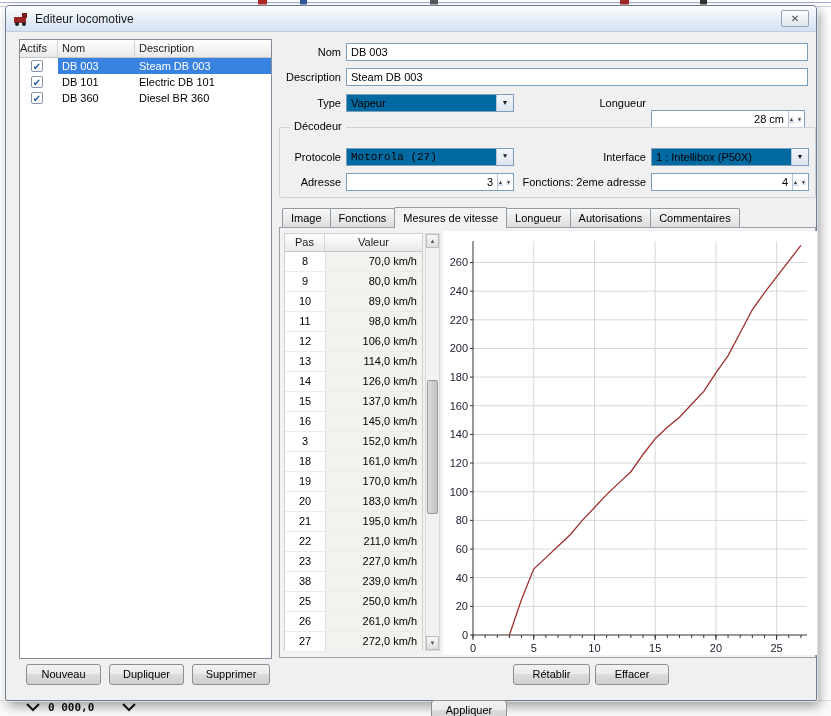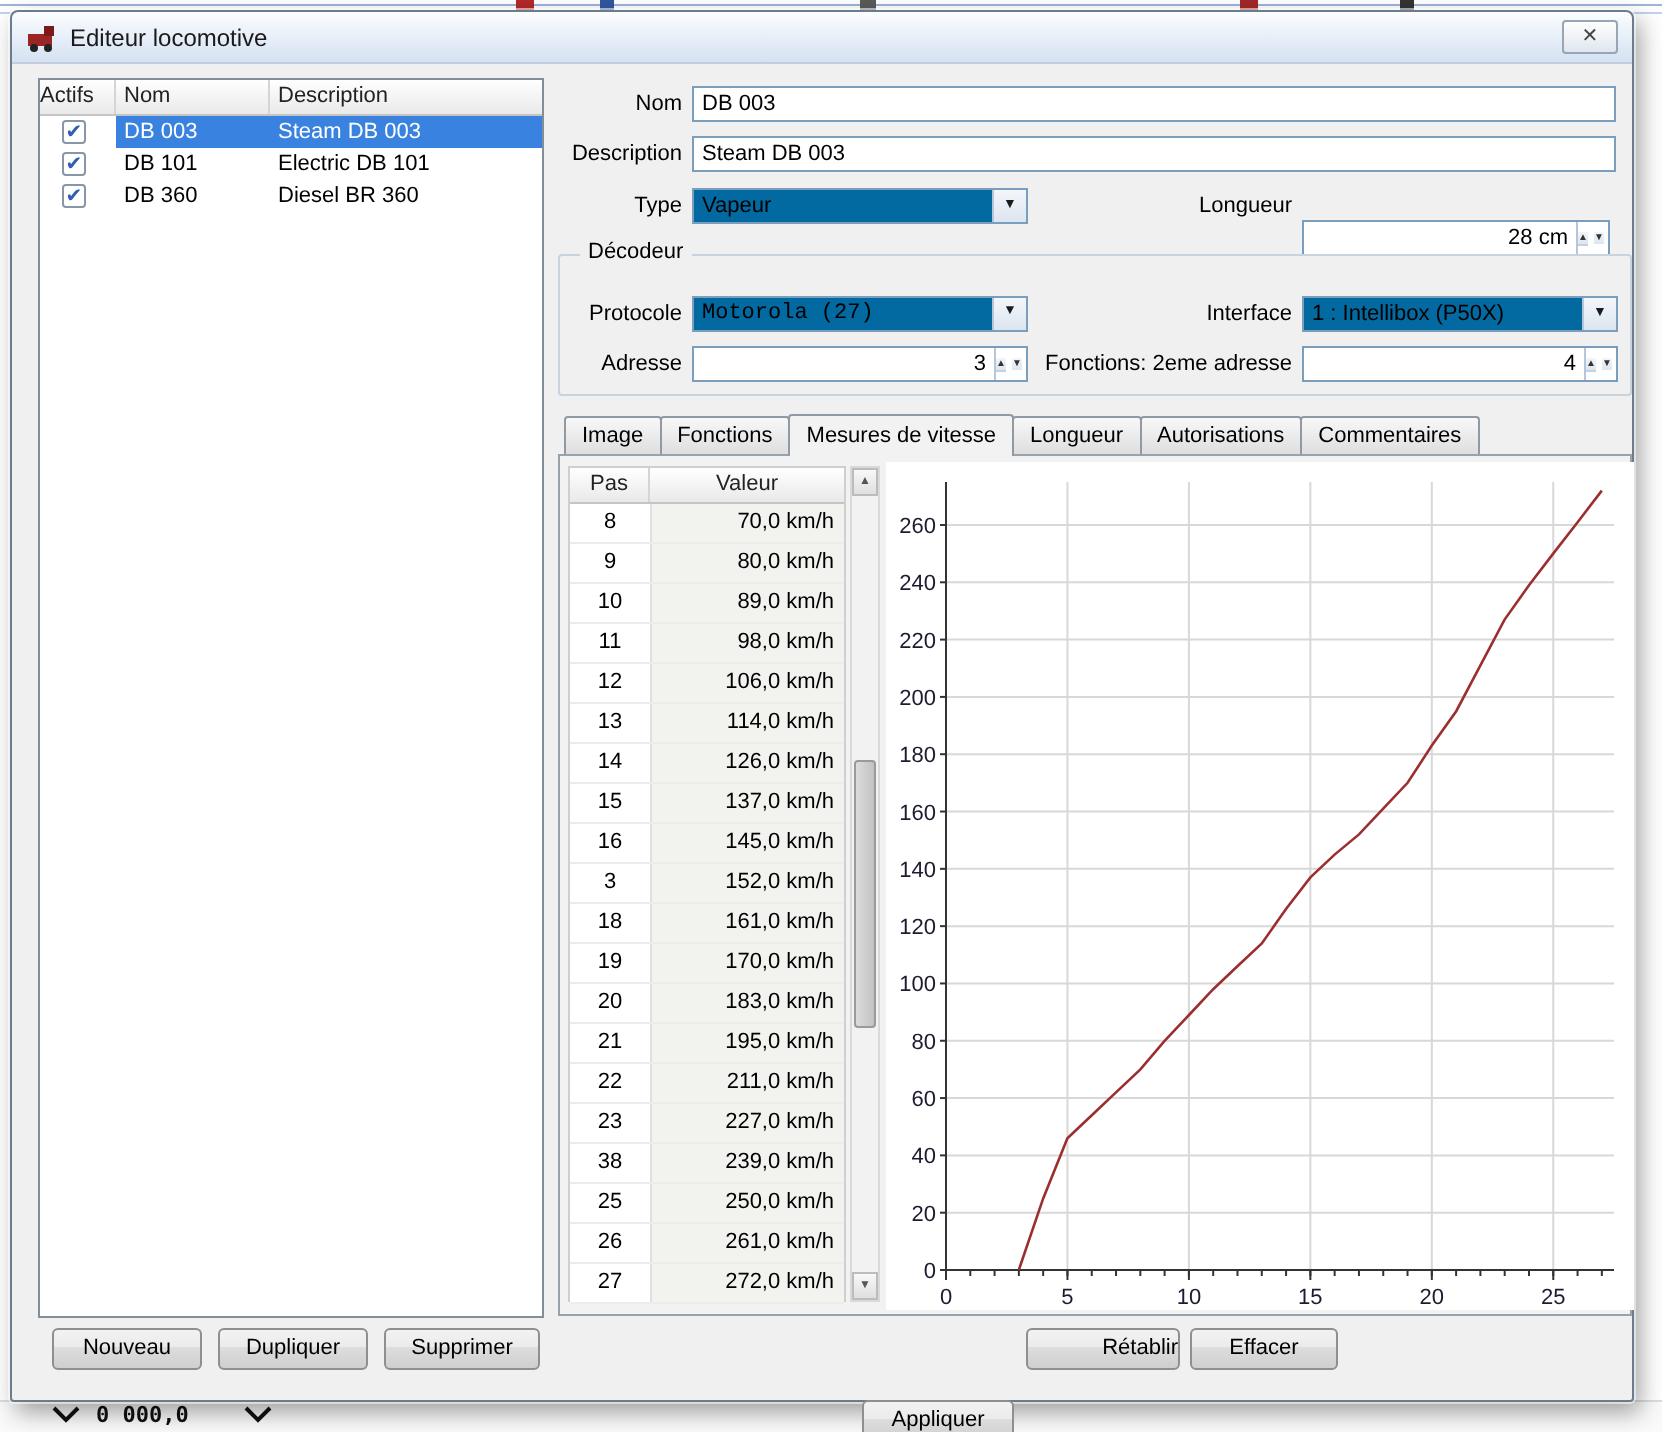--- a/index.html
+++ b/index.html
@@ -392,16 +392,16 @@
   <div class="tabs" id="tabs">
       <div class="tab">Image</div>
       <div class="tab">Fonctions</div>
       <div class="tab active">Mesures de vitesse</div>
       <div class="tab">Longueur</div>
       <div class="tab">Autorisations</div>
       <div class="tab">Commentaires</div>
     </div>
 
   <div class="btn" style="left:425px;top:658px;width:76px;margin-top:36px;">Appliquer</div>
-  <div class="btn" style="left:507px;top:658px;width:77px;text-align:right;">Rétablir</div>
+  <div class="btn" style="left:507px;top:658px;width:77px;">Rétablir</div>
   <div class="btn" style="left:589px;top:658px;width:74px;">Effacer</div>
 
 </div>
 
 </body></html>

